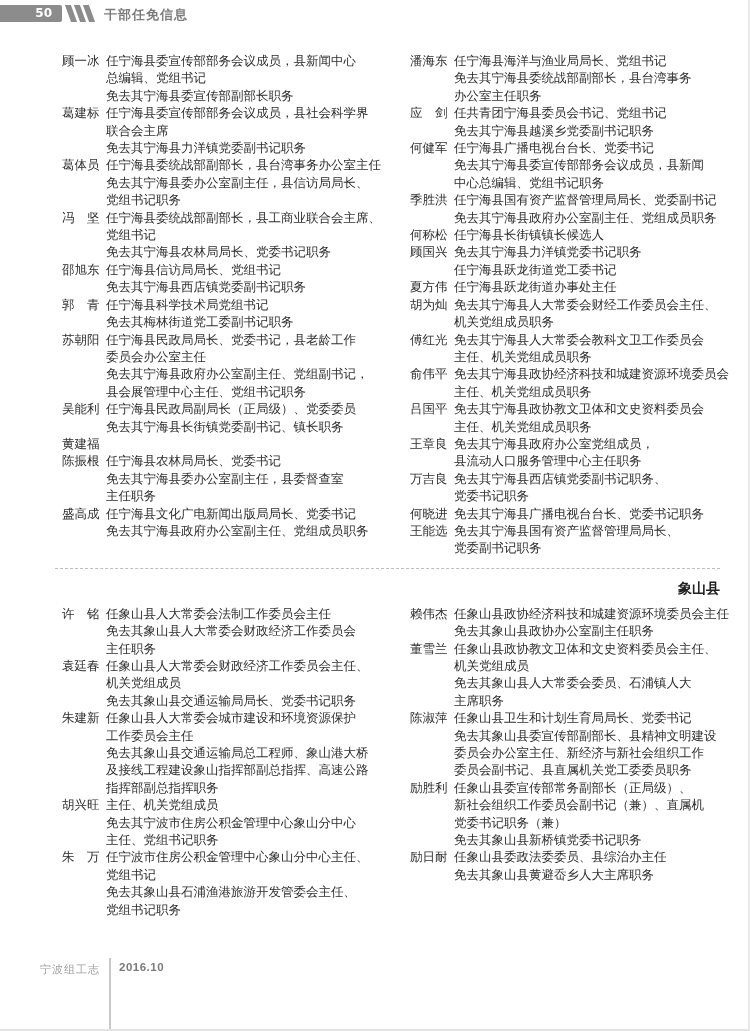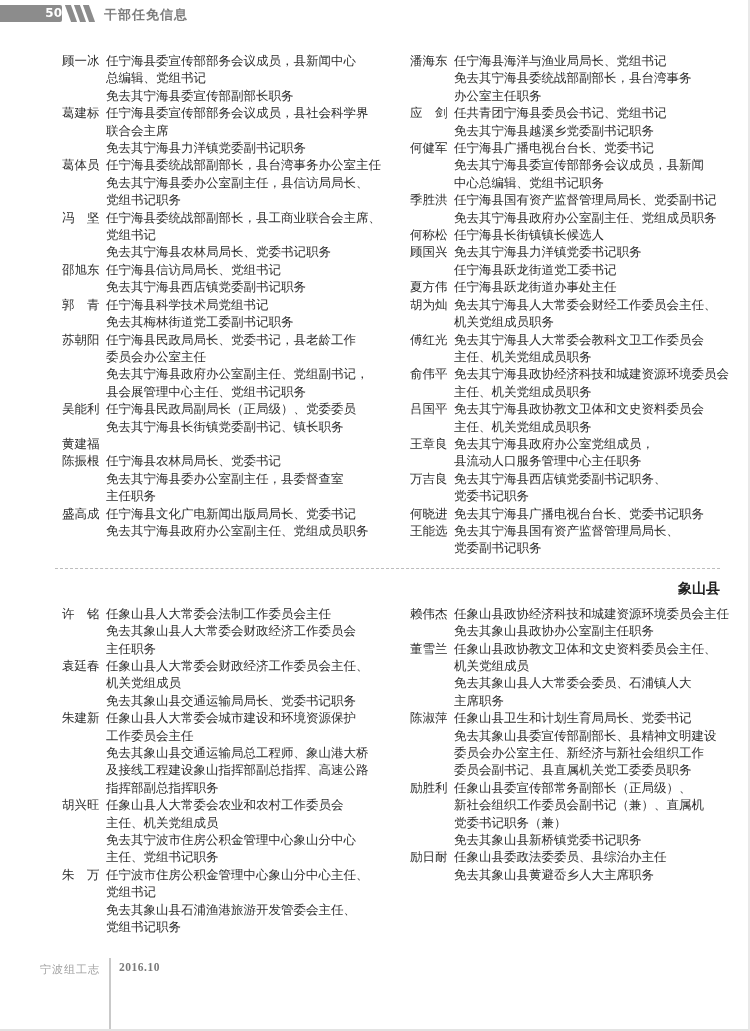--- a/index.html
+++ b/index.html
@@ -10,21 +10,21 @@
     border-right:2px solid #e9e9e9; border-bottom:2px solid #e3e3e3;
     box-sizing:border-box;
   }
   
   .header { position:absolute; top:5px; left:0; height:18px; width:100%; }
   .page-num-bar {
     position:absolute; left:0; top:0; width:62px; height:17px;
     background:#8c8c8c; border-radius:0 2px 2px 0;
     color:#ffffff; font-family:"DejaVu Sans","Liberation Sans",sans-serif;
     font-size:12px; font-weight:bold; text-align:right;
-    line-height:17px; padding-right:0; box-sizing:border-box;
+    line-height:17px; padding-right:10px; box-sizing:border-box;
   }
   .slashes { position:absolute; left:68px; top:0; height:17px; }
   .slash {
     display:inline-block; width:6px; height:17px; margin-right:3px;
     background:#8c8c8c; transform:skewX(20deg);
   }
   .header-title {
     position:absolute; left:104px; top:1px;
     font-family:Liberation Sans, sans-serif;
     font-size:13px; font-weight:bold; color:#7d7d7d; letter-spacing:1px;
@@ -48,21 +48,21 @@
   .section-title {
     text-align:right; font-size:14px; font-weight:bold; color:#222;
     margin:10px 28px 6px 55px; line-height:18px;
     font-family:"DejaVu Serif","Liberation Serif",serif;
   }
   .columns { margin-top:0;gap:12px; }
   .section-title + .columns { margin-top:8px; }
   
   .footer {
     position:absolute; left:0; top:956px; width:100%; height:75px;
-    font-family:Liberation Serif, serif;
+    font-family:Liberation Sans, sans-serif;
   }
   .footer-journal {
     position:absolute; right:648px; top:6px; 
     font-size:11px; color:#a0a0a0; letter-spacing:1px; white-space:nowrap;
   }
   .footer-rule {
     position:absolute; left:109px; top:2px; width:2px; height:73px;
     background:#c9c9c9;
   }
   .footer-issue {
@@ -302,21 +302,20 @@
               <div class="entry-line">任象山县人大常委会城市建设和环境资源保护</div>
               <div class="entry-line">工作委员会主任</div>
               <div class="entry-line">免去其象山县交通运输局总工程师、象山港大桥</div>
               <div class="entry-line">及接线工程建设象山指挥部副总指挥、高速公路</div>
               <div class="entry-line">指挥部副总指挥职务</div>
             </div>
           </div>
           <div class="entry-row">
             <div class="entry-name">胡兴旺</div>
             <div class="entry-content">
-              <div class="entry-line">任象山县人大常委会农业和农村工作委员会</div>
               <div class="entry-line">主任、机关党组成员</div>
               <div class="entry-line">免去其宁波市住房公积金管理中心象山分中心</div>
               <div class="entry-line">主任、党组书记职务</div>
             </div>
           </div>
           <div class="entry-row">
             <div class="entry-name">朱　万</div>
             <div class="entry-content">
               <div class="entry-line">任宁波市住房公积金管理中心象山分中心主任、</div>
               <div class="entry-line">党组书记</div>

